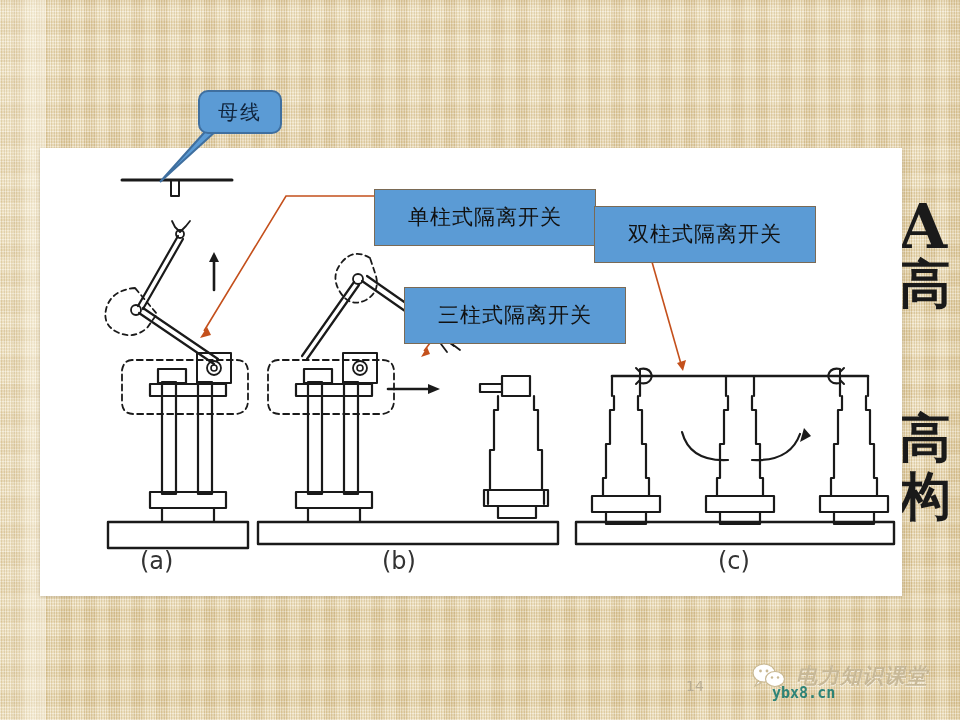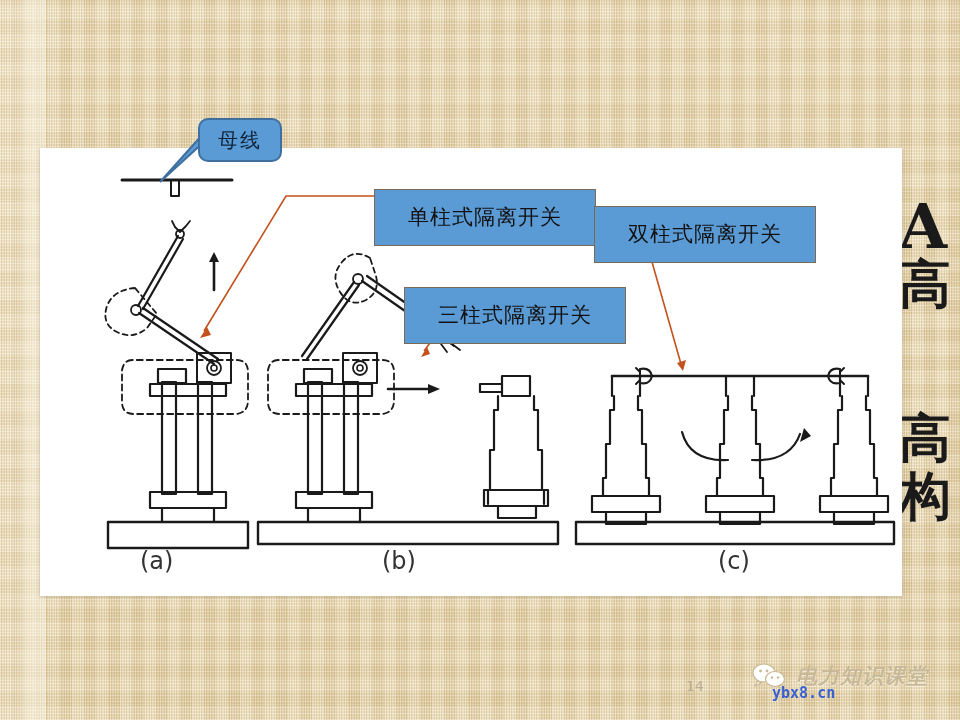--- a/index.html
+++ b/index.html
@@ -30,28 +30,28 @@
   #cardshadow{position:absolute;left:40px;top:148px;width:862px;height:448px;
      box-shadow:0 1px 3px rgba(120,100,60,.35);}
   #diagram{position:absolute;left:40px;top:148px;width:862px;height:448px;}
   
   .lbox{position:absolute;background:#5b9bd5;border:1px solid #7a6a55;
     color:#111;font-size:21px;line-height:1;display:flex;align-items:center;justify-content:center;
     font-family:"DejaVu Sans","Liberation Sans",sans-serif;letter-spacing:1px;}
   
   #callout{position:absolute;left:198px;top:90px;width:80px;height:40px;background:#5b9bd5;
     border:2px solid #3f6f9f;border-radius:10px;display:flex;align-items:center;justify-content:center;
-    color:#10243c;font-size:20px;letter-spacing:2px;margin-top:28px;}
+    color:#10243c;font-size:20px;letter-spacing:2px;}
   
   #pagenum{position:absolute;left:686px;top:678px;color:#b9ad93;font-size:14px;}
   
   #brand{position:absolute;left:752px;top:662px;display:flex;align-items:center;gap:10px;font-style:italic;}
   #brandtext{color:#c7b897;font-size:21px;letter-spacing:1px;
      text-shadow:0 1px 0 rgba(255,255,255,.55);font-weight:700;}
-  #watermark{position:absolute;left:772px;top:684px;color:#1d4ed8;font-size:15px;
+  #watermark{position:absolute;left:772px;top:684px;color:#0f766e;font-size:15px;
      font-family:"DejaVu Sans Mono","Liberation Mono",monospace;font-weight:700;opacity:.85;}
   svg{display:block;}
 </style>
 </head>
 <body>
 
 <div id="slide"></div>
 <div id="leftwash"></div>
 
 <div class="bgtext" style="left:899px;top:196px;font-size:62px;font-family:'DejaVu Serif','Liberation Serif',serif;">A</div>

